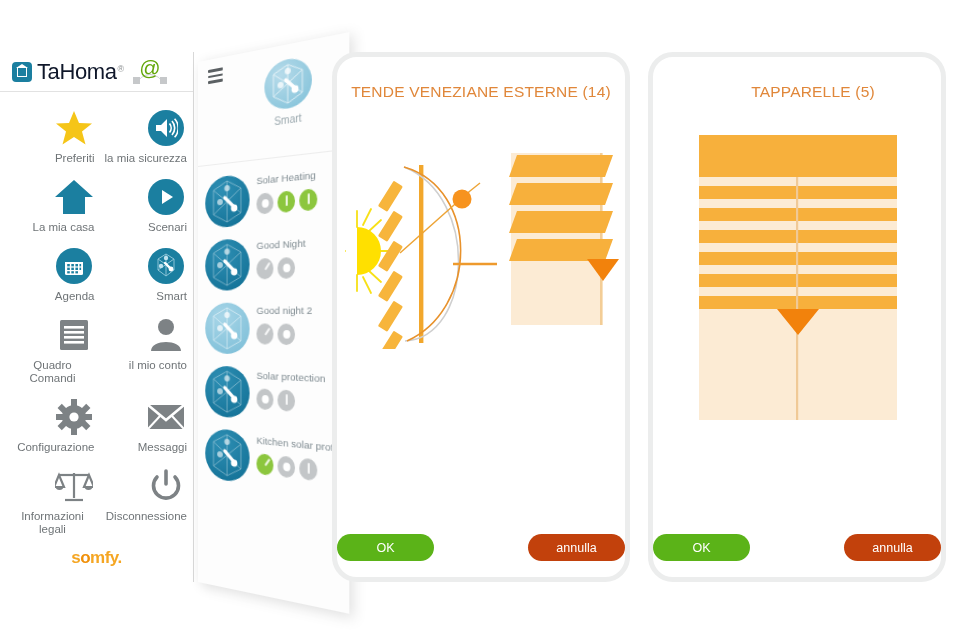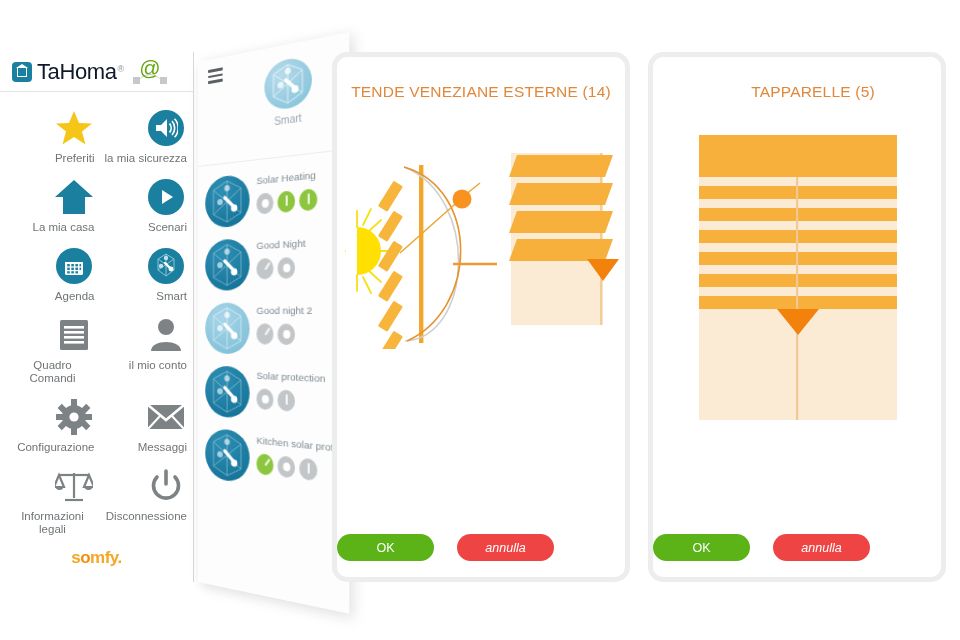--- a/index.html
+++ b/index.html
@@ -258,21 +258,21 @@
     border-radius: 50%;
     background: #ffffff;
     transform: translate(-50%,-50%);
   }
 
   
   .card {
     position: absolute;
     top: 52px;
     background: #ffffff;
-    border-radius: 15px;
+    border-radius: 25px;
     border: 5px solid #eceded;
     box-sizing: border-box;
     overflow: hidden;
   }
   #card-blinds { left: 332px; width: 298px; height: 530px; }
   #card-shutters { left: 648px; width: 298px; height: 530px; padding-left: 32px; }
   .card-title {
     text-align: center;
     font-size: 15.5px;
     color: #e0873a;
@@ -283,35 +283,35 @@
     position: absolute;
     left: 0; right: 0;
     top: 70px;
     bottom: 78px;
   }
   .card-actions {
     position: absolute;
     left: 0; right: 0;
     bottom: 16px;
     display: flex;
-    justify-content: flex-start;
+    justify-content: space-between;
     gap: 23px;
   }
   .btn {
     border: none;
     border-radius: 16px;
     height: 27px;
     width: 97px;
     font-size: 12.5px;
     color: #ffffff;
     cursor: pointer;
     font-family: "Liberation Sans", sans-serif;
   }
   .btn.ok { background: #5bb318; }
-  .btn.cancel { background: #ef4444; font-style: italic; }
+  .btn.cancel { background: #c2410c; }
 
   
   #sun-diagram { position: absolute; left: 8px; top: 22px; }
   #vblind { position: absolute; left: 172px; top: 26px; }
   #shutter-art { position: absolute; left: 46px; top: 8px; }
 </style>
 </head>
 <body>
 
 <div id="sidebar">

